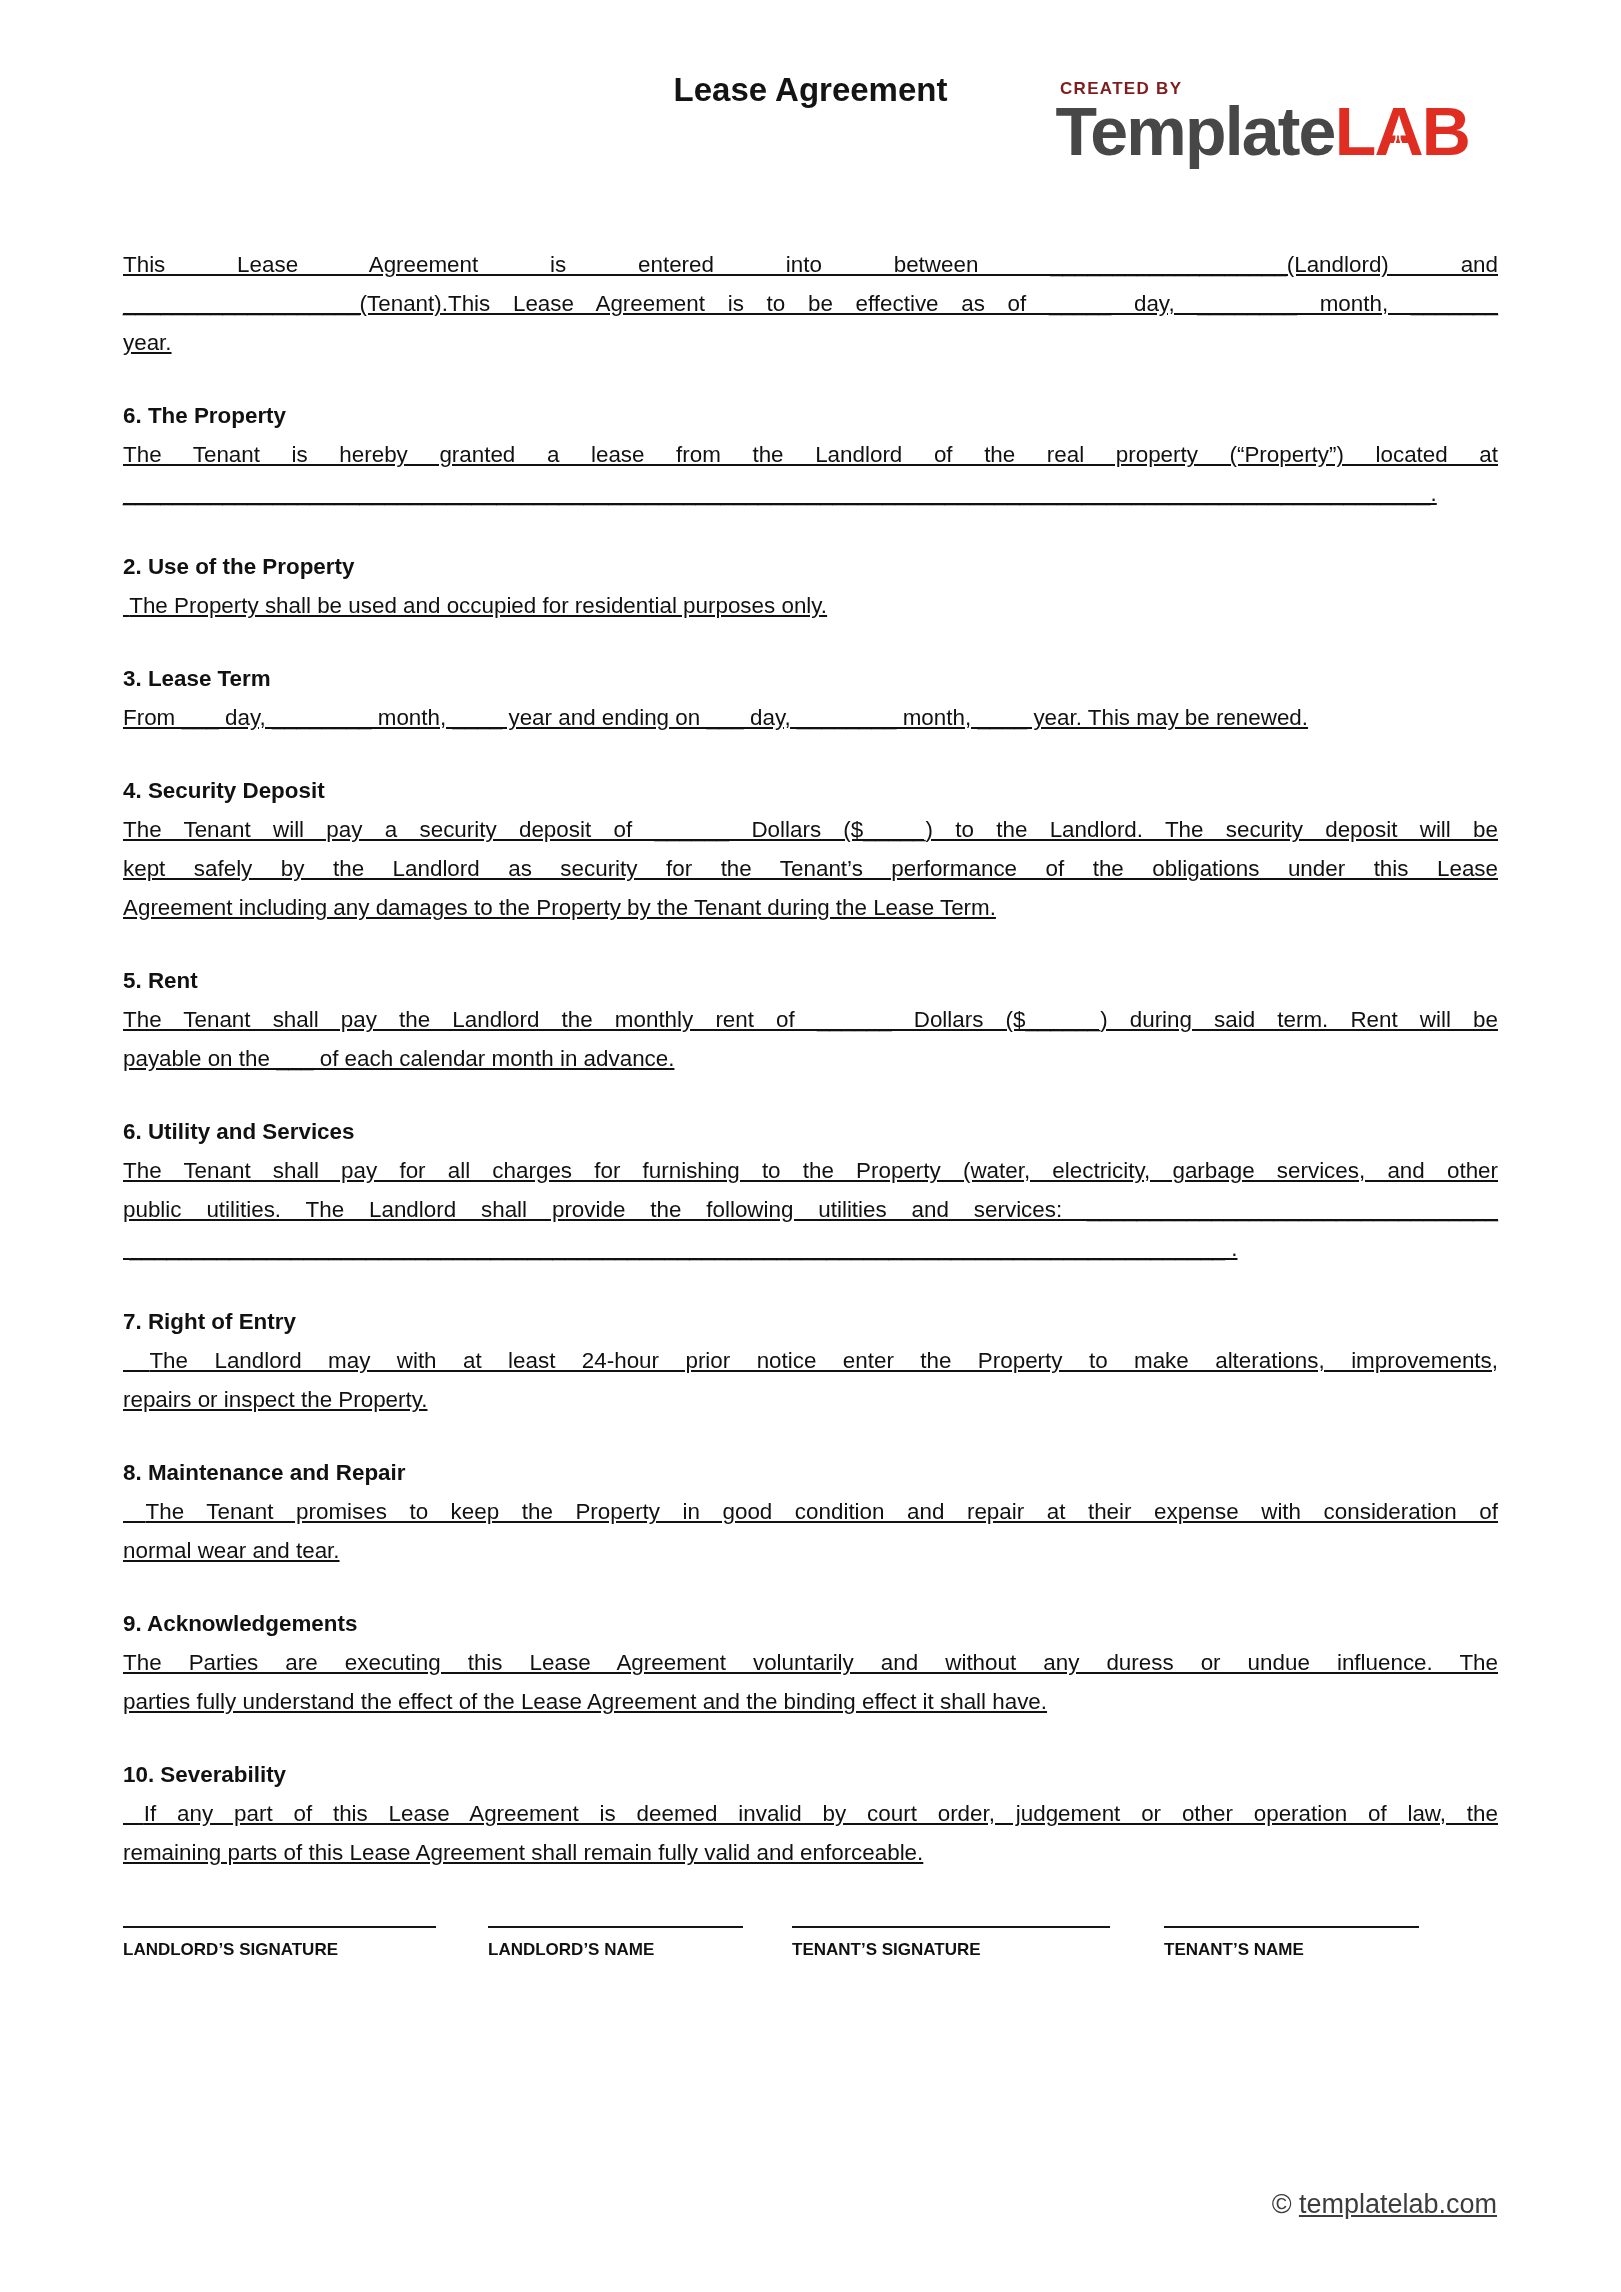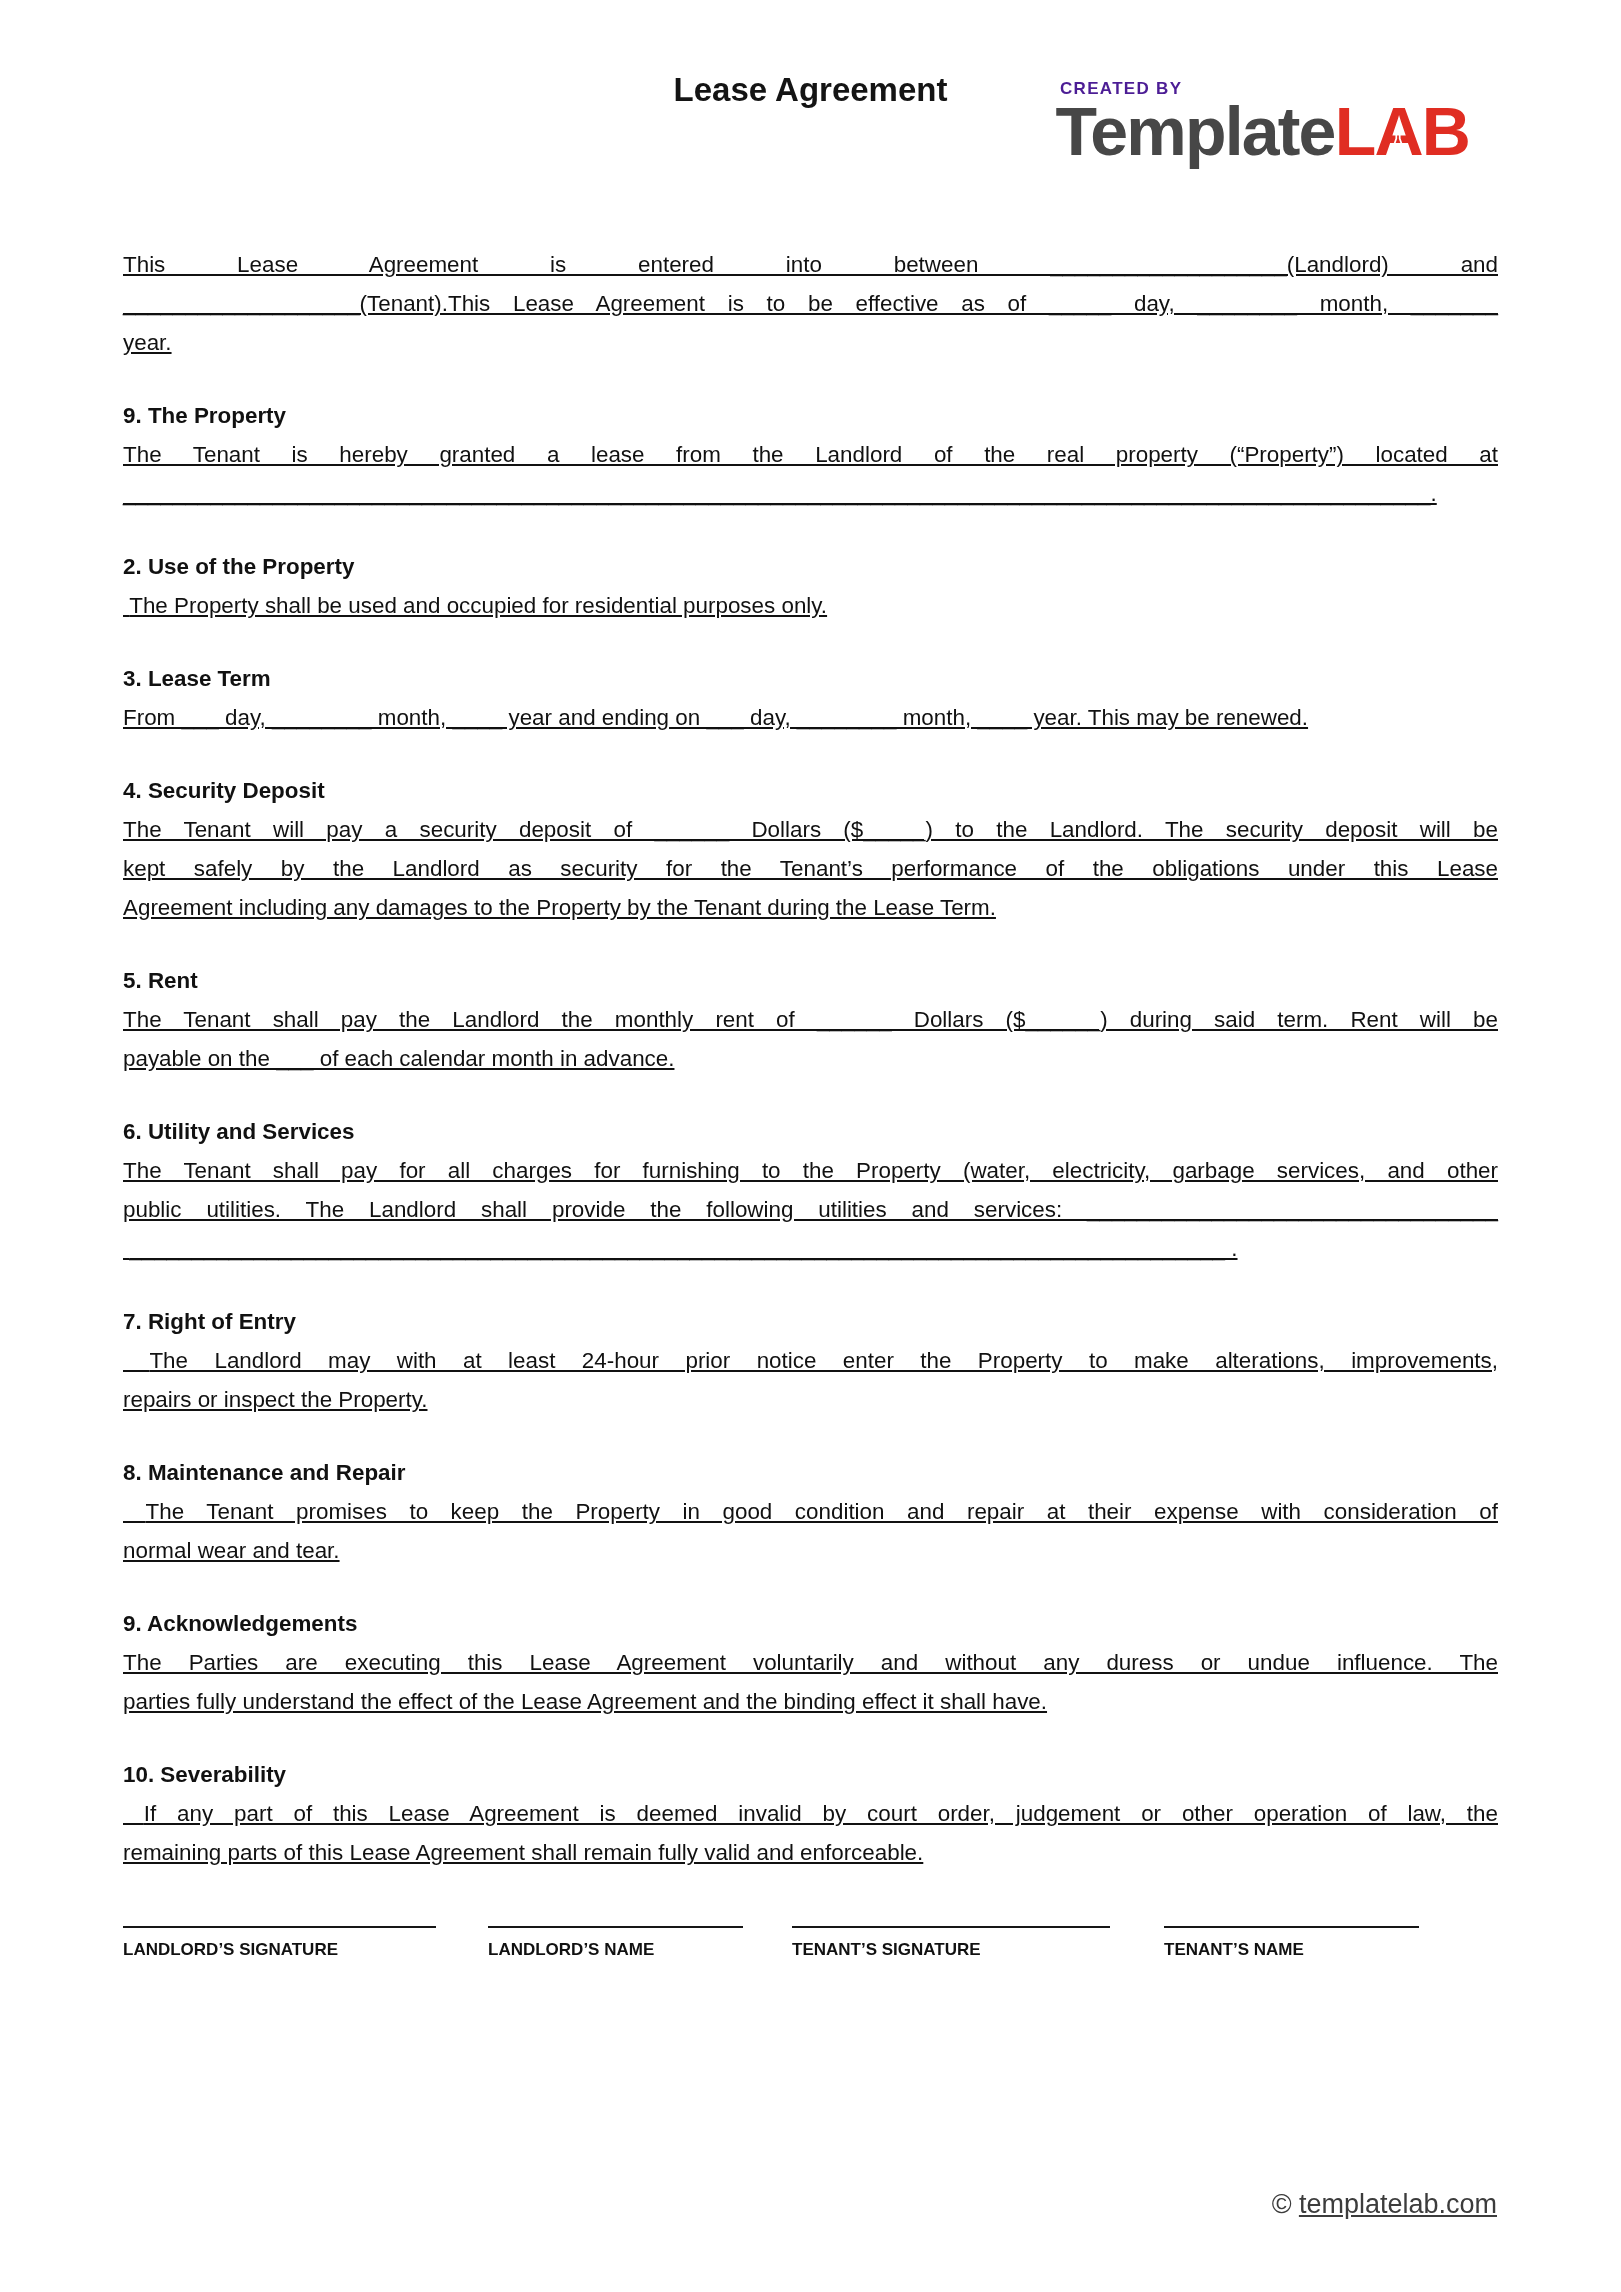--- a/index.html
+++ b/index.html
@@ -10,21 +10,21 @@
     background: #ffffff;
     font-family: "Liberation Sans", sans-serif;
     color: #111;
     overflow: hidden;
   }
 
   
   .logo { position: absolute; top: 79px; right: 152px; }
   .created-by {
     font-size: 17px; font-weight: bold; letter-spacing: 1.3px;
-    color: #4c1d95; margin-left: 4.5px;
+    color: #7f1d1d; margin-left: 4.5px;
   }
   .brand {
     font-size: 68px; font-weight: bold; letter-spacing: -1.8px;
     line-height: 1.02; margin-top: -1.8px; white-space: nowrap;
   }
   .brand-gray { color: #474747; }
   .brand-red  { color: #e02d22; }
   .lab-a { position: relative; display: inline-block; }
   .flask {
     position: absolute; left: 50%; transform: translateX(-50%);
@@ -89,21 +89,21 @@
 
   <div class="content">
 
     <div class="para intro">
       <div class="ln j">This Lease Agreement is entered into between ___________________(Landlord) and</div>
       <div class="ln j">___________________(Tenant).This Lease Agreement is to be effective as of _____ day, ________ month, _______</div>
       <div class="ln">year.</div>
     </div>
 
     <div class="section">
-      <div class="heading">9. The Property</div>
+      <div class="heading">6. The Property</div>
       <div class="ln j">The Tenant is hereby granted a lease from the Landlord of the real property (“Property”) located at</div>
       <div class="ln">_________________________________________________________________________________________________________.</div>
     </div>
 
     <div class="section">
       <div class="heading">2. Use of the Property</div>
       <div class="ln"> The Property shall be used and occupied for residential purposes only.</div>
     </div>
 
     <div class="section">

